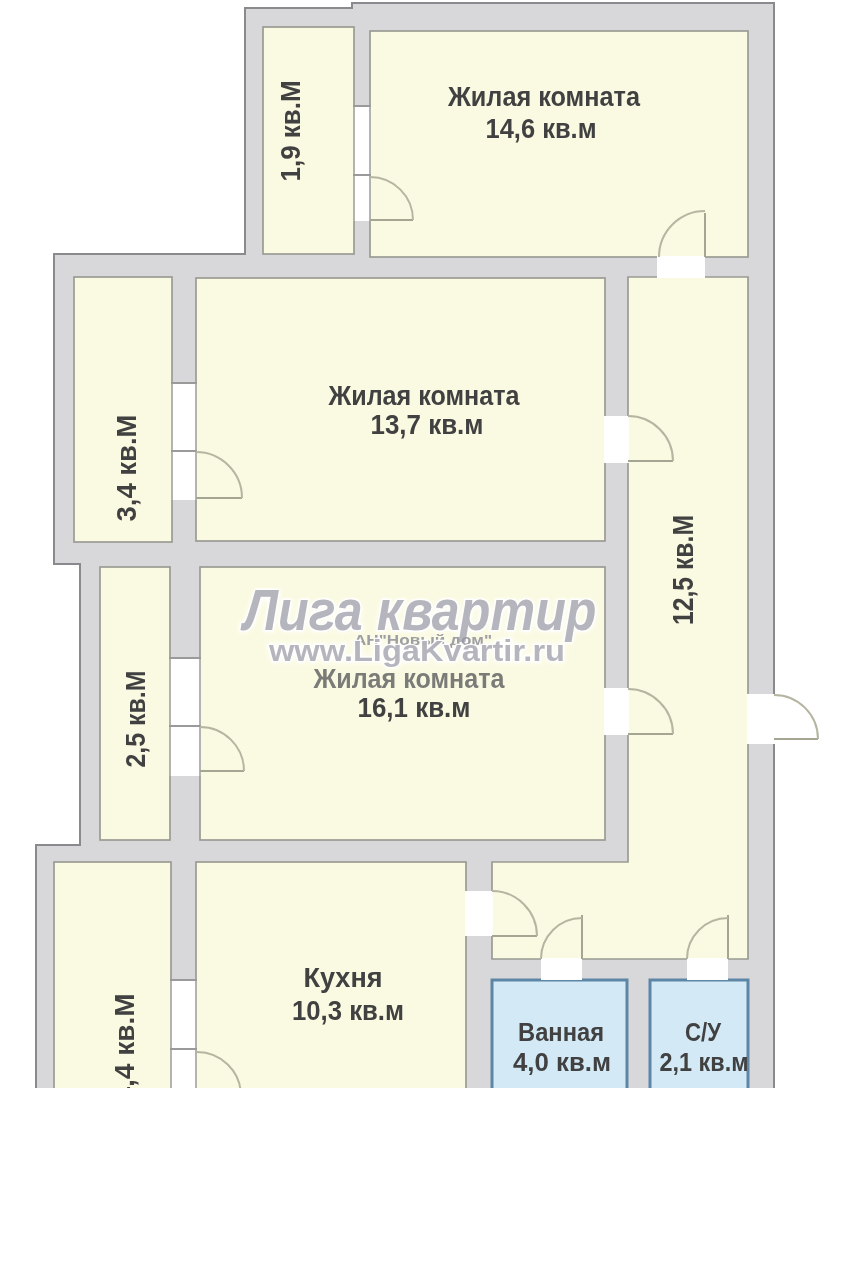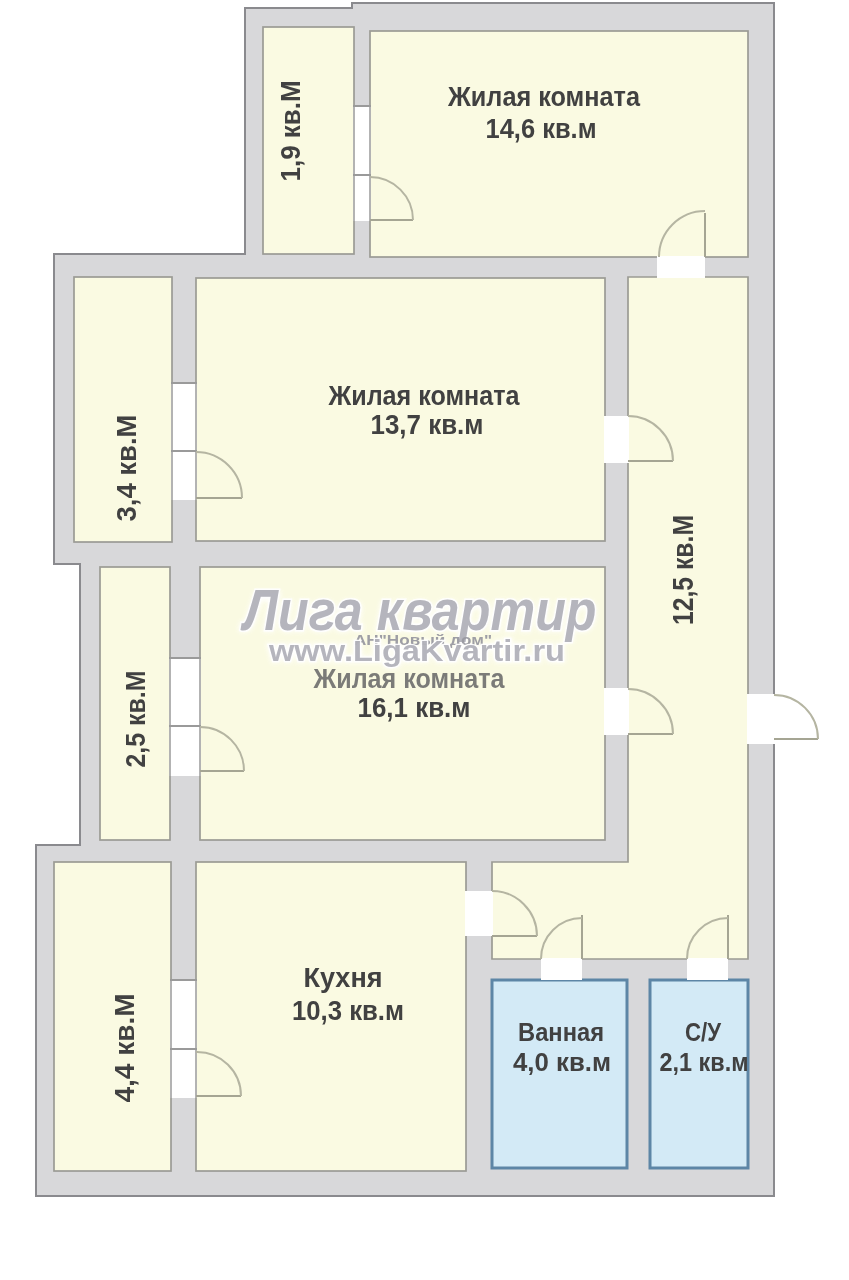--- a/index.html
+++ b/index.html
@@ -1,16 +1,16 @@
 <!DOCTYPE html>
 <html><head>
 <meta charset="utf-8">
 <style>
   html,body{margin:0;padding:0;background:#ffffff;}
-  #page{position:relative;width:849px;height:1280px;background:#ffffff;overflow:hidden;}
+  #page{position:relative;width:849px;height:1088px;background:#ffffff;overflow:hidden;}
   svg{position:absolute;left:0;top:0;}
   text{font-family:"Liberation Sans",sans-serif;}
 </style>
 </head>
 <body>
 <div id="page">
 <svg width="849" height="1280" viewBox="0 0 849 1280" style="filter:blur(0.7px)">
   <defs>
     <filter id="wmglow" x="-20%" y="-40%" width="140%" height="180%">
       <feGaussianBlur stdDeviation="2.2"></feGaussianBlur>

